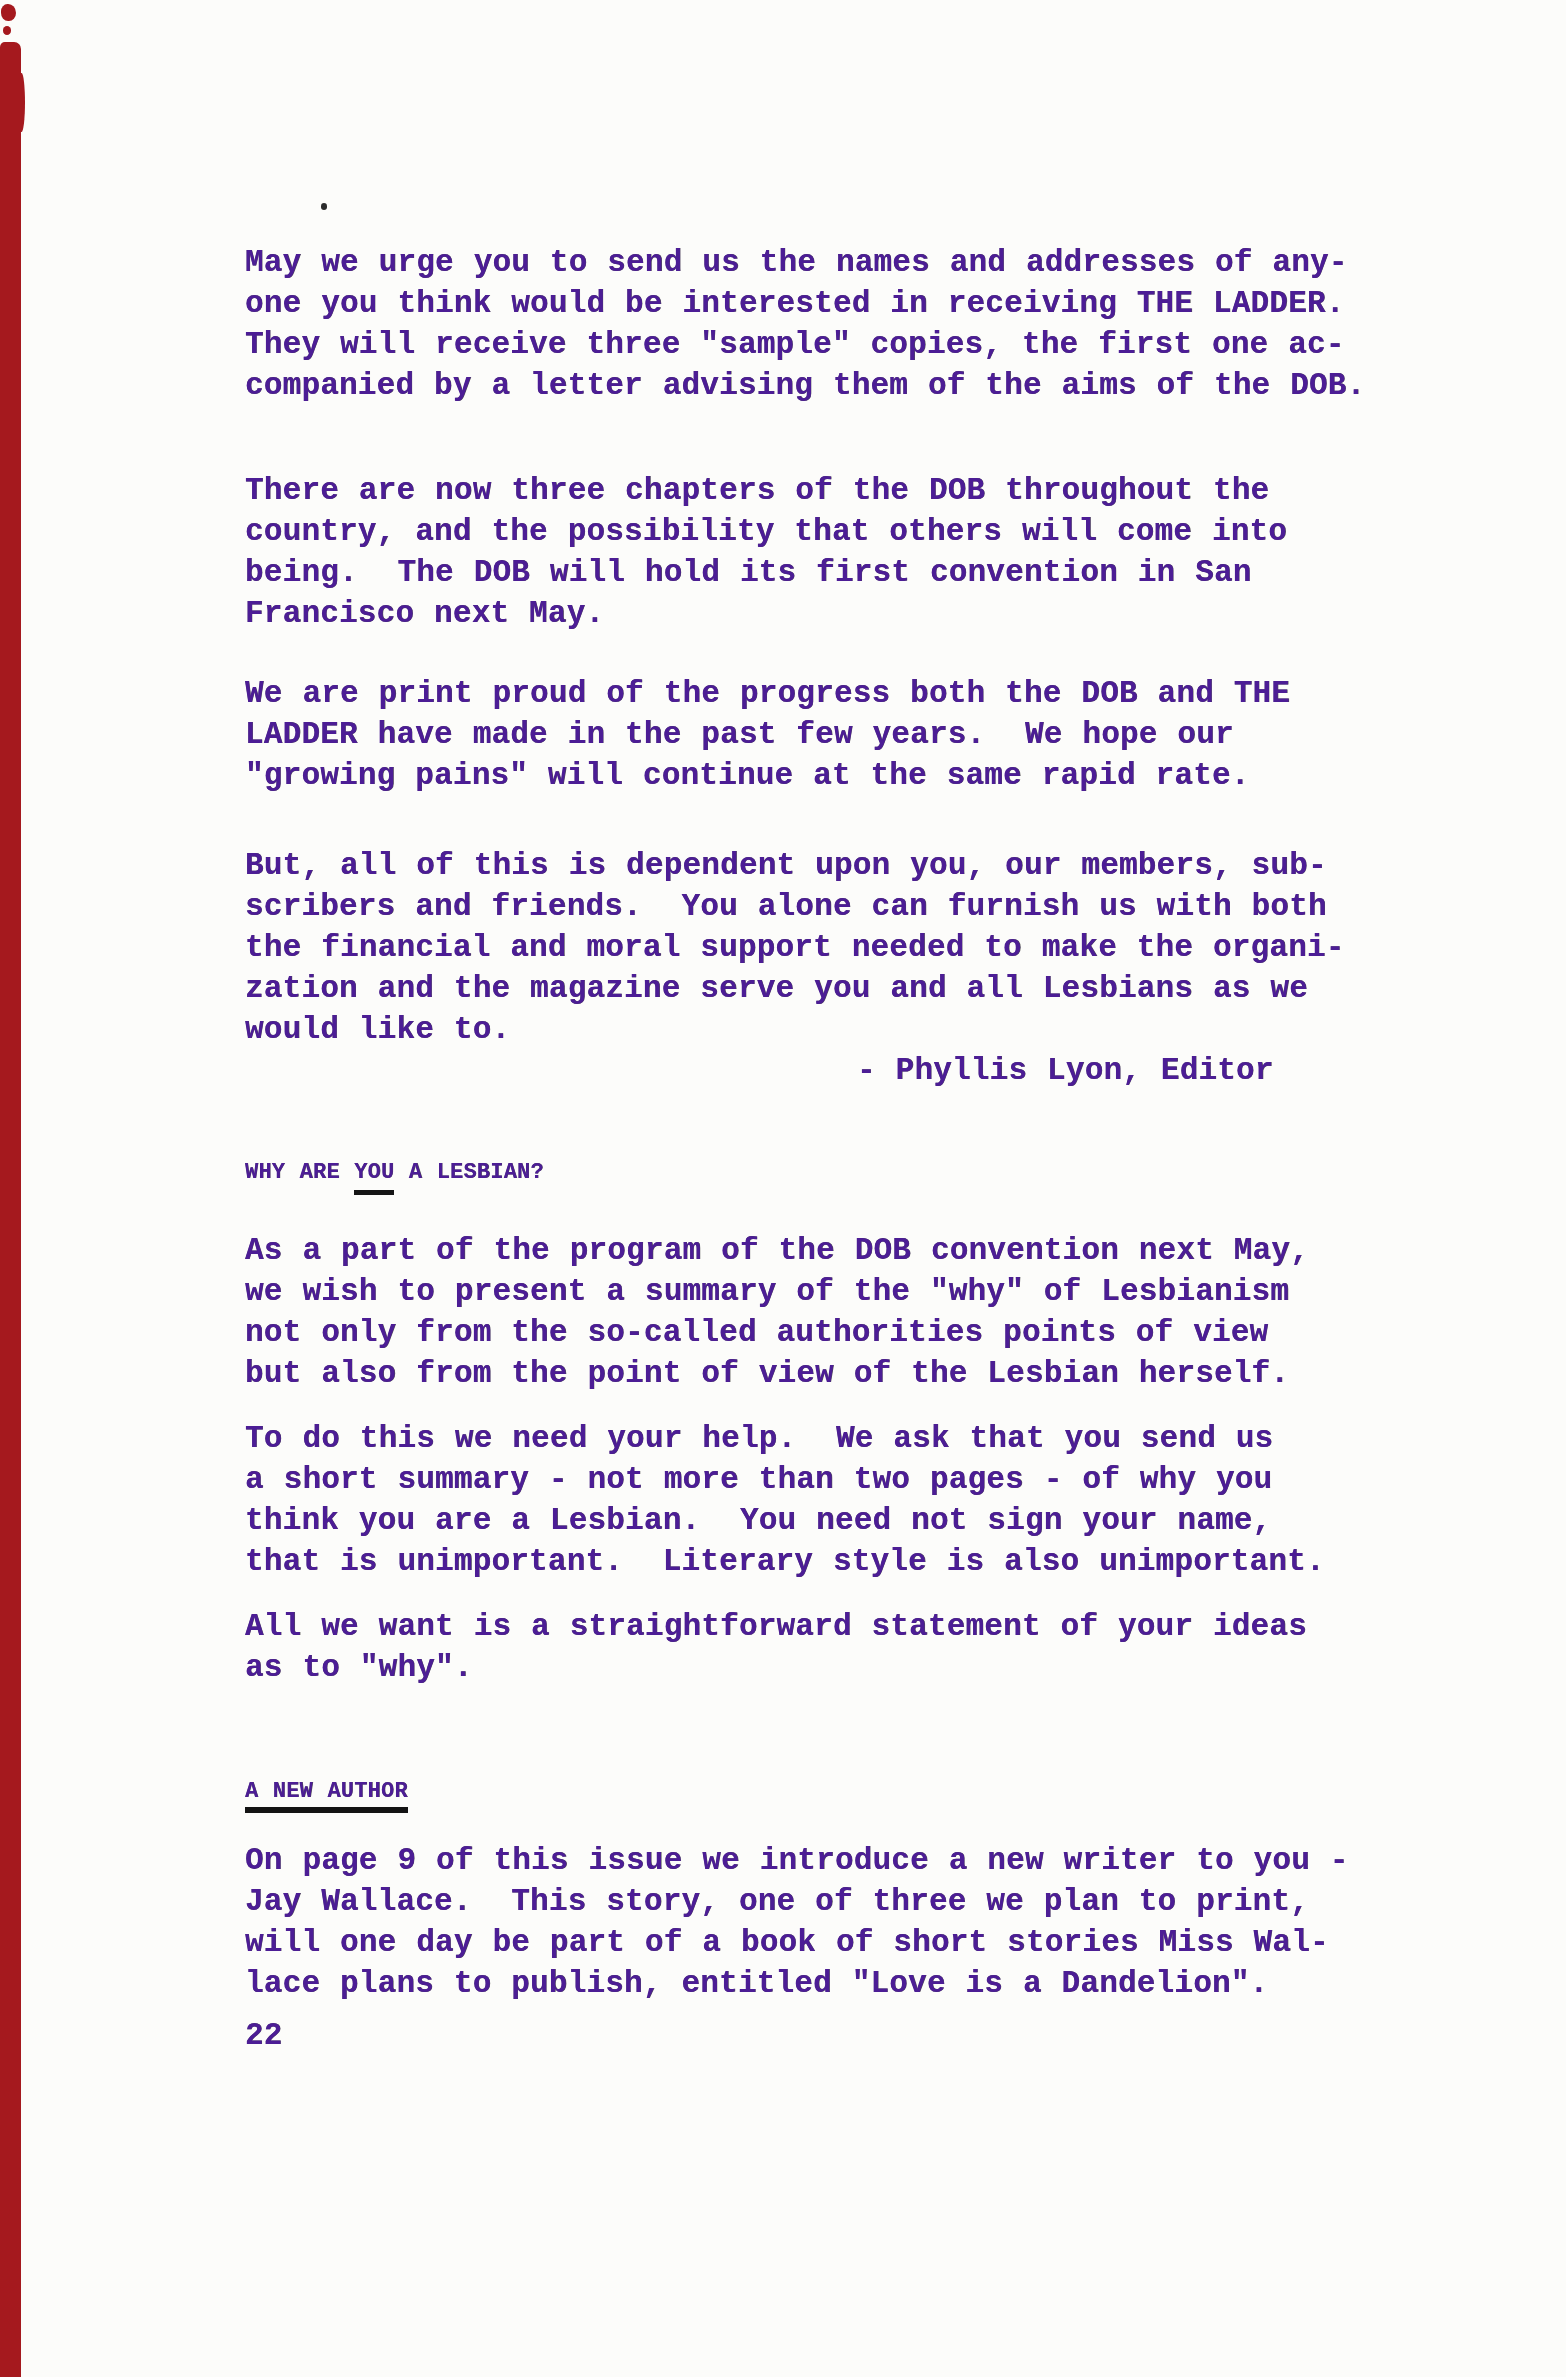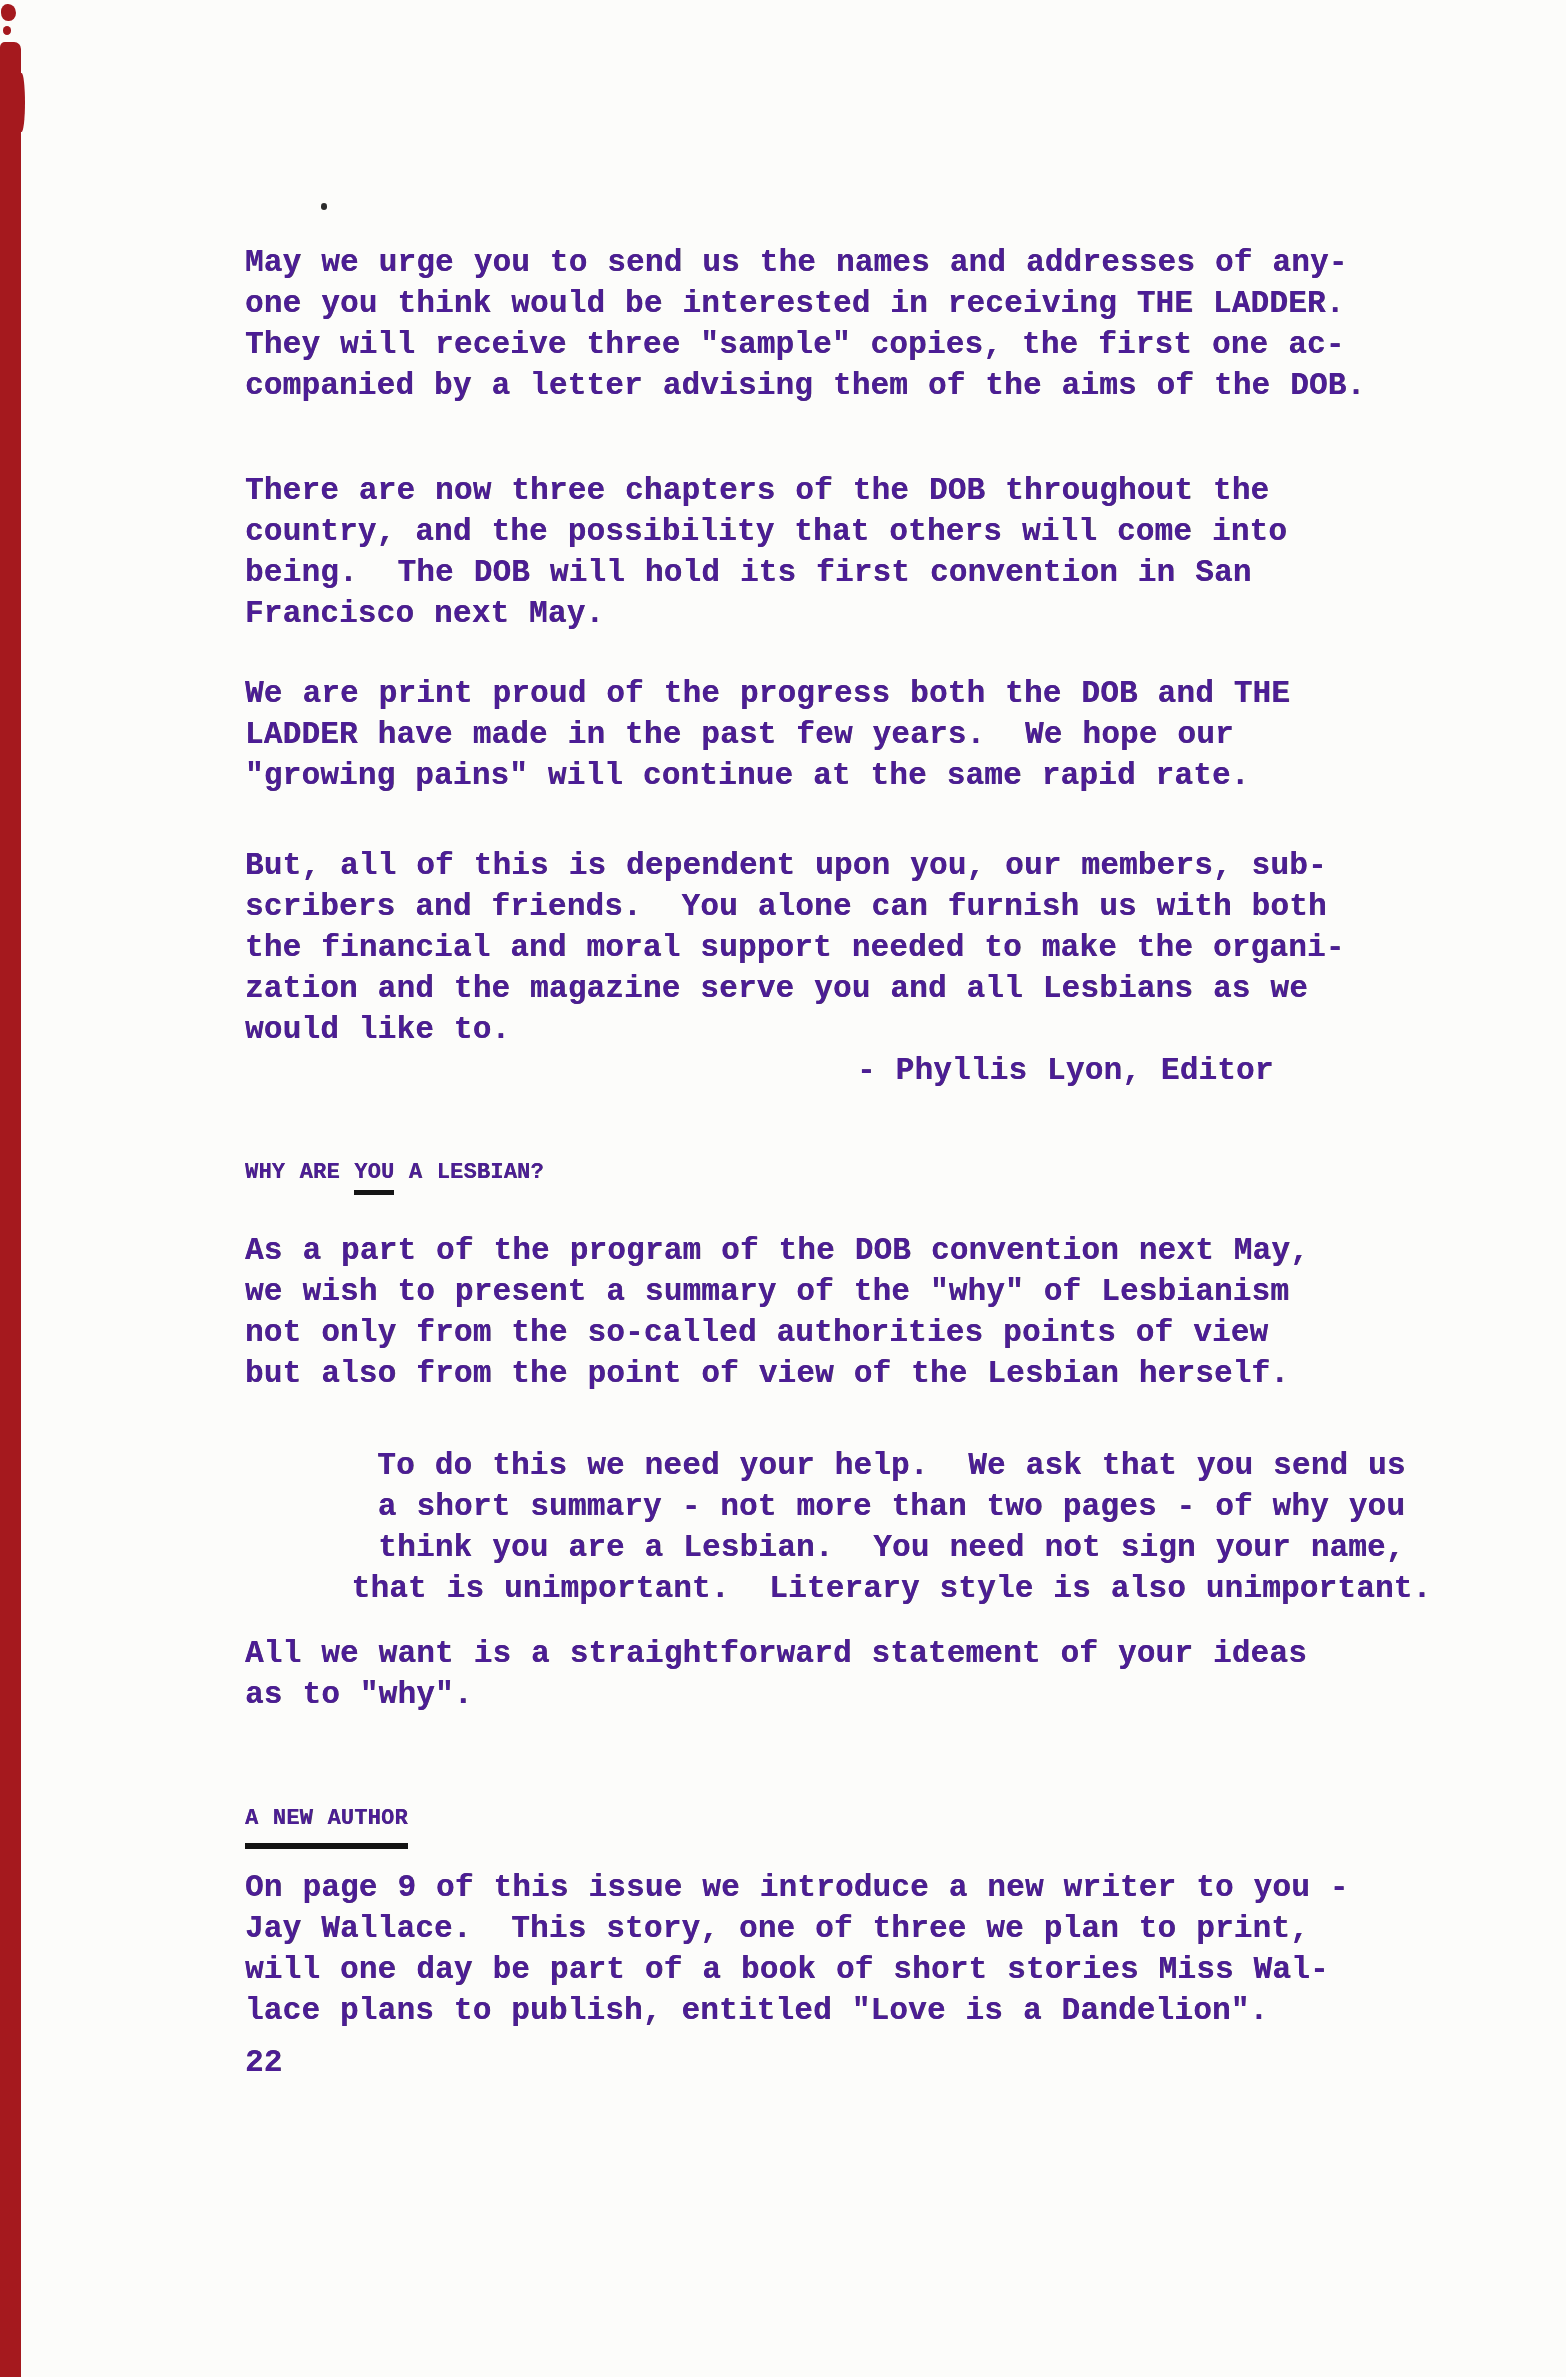--- a/index.html
+++ b/index.html
@@ -83,25 +83,25 @@
   }
   .h-why { margin-top: 61px; }
   .h-author { margin-top: 83px; }
   .heading span { white-space: pre; }
   .uline {
     border-bottom: 5.4px solid #151515;
     padding-bottom: 5.4px;
   }
   .uline2 {
     border-bottom: 6.4px solid #131313;
-    padding-bottom: 12px;
+    padding-bottom: 3px;
     margin-top: 20px;
   }
   .p5 { margin-top: 37px; }
-  .p6 { margin-top: 51px; text-align: center; }
+  .p6 { margin-top: 24px; }
   .p7 { margin-top: 24px; }
   .p8 { margin-top: 28px; }
   .pagenum {
     margin-top: 10.8px;
     white-space: pre;
   }
 </style>
 </head>
 <body>
 

